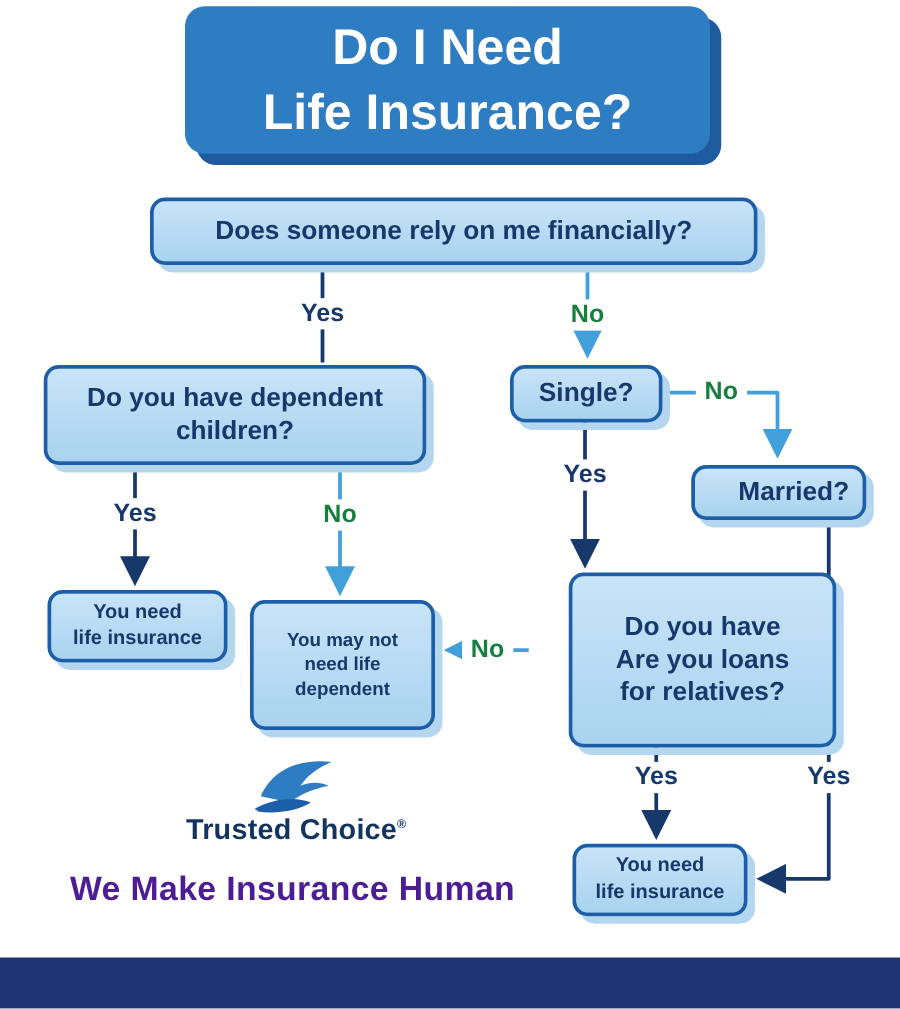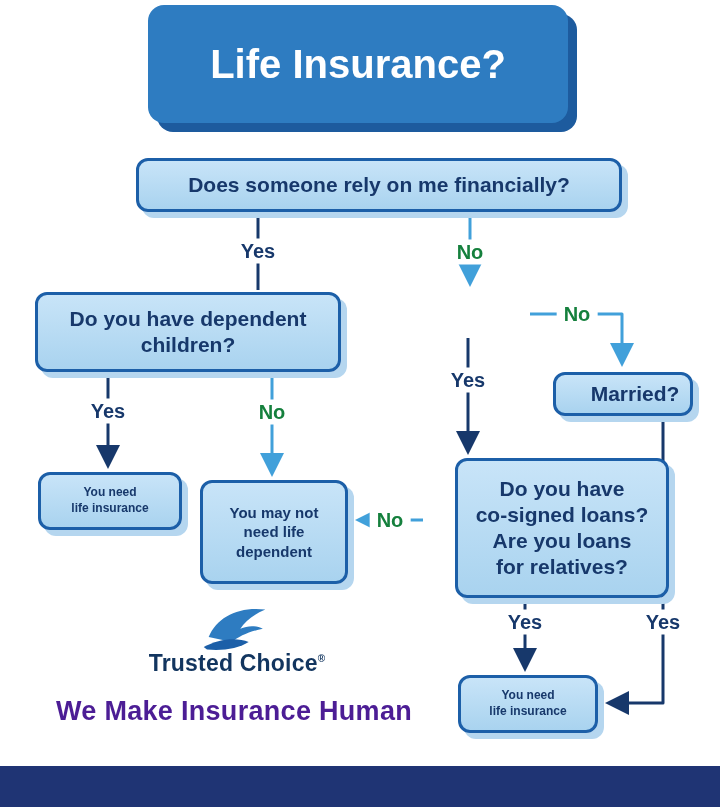--- a/index.html
+++ b/index.html
@@ -15,21 +15,21 @@
     background:#2e7cc1; border-radius:16px; box-shadow:9px 9px 0 #1d5b9e;
     display:flex; flex-direction:column; align-items:center; justify-content:center;
     color:#ffffff; font-weight:bold; font-size:40px; line-height:1.3; text-align:center; }
 
   .node { position:absolute; z-index:2;
     background:linear-gradient(180deg,#c8e4f8,#a9d3ef);
     border:3px solid #1c5fa8; border-radius:12px; box-shadow:6px 6px 0 #b5d6ef;
     display:flex; flex-direction:column; align-items:center; justify-content:center;
     color:#17386b; font-weight:bold; text-align:center; line-height:1.25; }
   .fs21 { font-size:21px; }
-  .fs16 { font-size:12px; line-height:1.3; }
+  .fs16 { font-size:16px; line-height:1.3; }
   .fs15 { font-size:15px; line-height:1.3; }
 
   .blabel { position:absolute; z-index:3; transform:translate(-50%,-50%);
     background:#ffffff; padding:1px 7px; font-weight:bold; font-size:20px; white-space:nowrap;text-align:center; }
   .blabel.navy { color:#17386b; }
   .blabel.blue { color:#15803d; }
 
   .logo { position:absolute; left:130px; top:602px; width:214px; z-index:2; text-align:center; }
   .logo-bird { display:block; margin:0 auto -2px auto; }
   .logo-text { font-size:23px; font-weight:bold; color:#12355f; letter-spacing:.2px; white-space:nowrap; }
@@ -60,40 +60,43 @@
     <path class="ln navy" d="M108 372 V 463" marker-end="url(#an)"></path>
     <path class="ln blue" d="M272 372 V 471" marker-end="url(#ab)"></path>
     <path class="ln navy" d="M468 338 V 449" marker-end="url(#an)"></path>
     <path class="ln blue" d="M530 314 H 622 V 361" marker-end="url(#ab)"></path>
     <path class="ln blue" d="M423 520 H 361" marker-end="url(#ab)"></path>
     <path class="ln navy" d="M525 598 V 666" marker-end="url(#an)"></path>
     <path class="ln navy" d="M663 416 V 703 H 611" marker-end="url(#an)"></path>
   </svg>
 
   <div class="title-box">
+    <div>Do I Need</div>
     <div>Life Insurance?</div>
   </div>
 
-  <div class="node fs21" style="left:120px;top:158px;width:486px;height:54px;margin-left:16px;">
+  <div class="node fs21" style="left:120px;top:158px;width:486px;height:54px;">
     <div>Does someone rely on me financially?</div>
   </div>
 
   <div class="node fs21" style="left:35px;top:292px;width:306px;height:80px;">
     <div>Do you have dependent</div>
     <div>children?</div>
   </div>
 
+  <div class="node fs21" style="left:408px;top:292px;width:122px;height:46px;">
+    <div>Single?</div>
+  </div>
 
   <div class="node fs21" style="left:553px;top:372px;width:140px;height:44px;padding-left:24px;">
     <div>Married?</div>
   </div>
 
   <div class="node fs21" style="left:423px;top:458px;width:214px;height:140px;margin-left:32px;">
     <div>Do you have</div>
-    <div>co-signed loans?</div>
     <div>Are you loans</div>
     <div>for relatives?</div>
   </div>
 
   <div class="node fs16" style="left:38px;top:472px;width:144px;height:58px;">
     <div>You need</div>
     <div>life insurance</div>
   </div>
 
   <div class="node fs15" style="left:200px;top:480px;width:148px;height:104px;">

